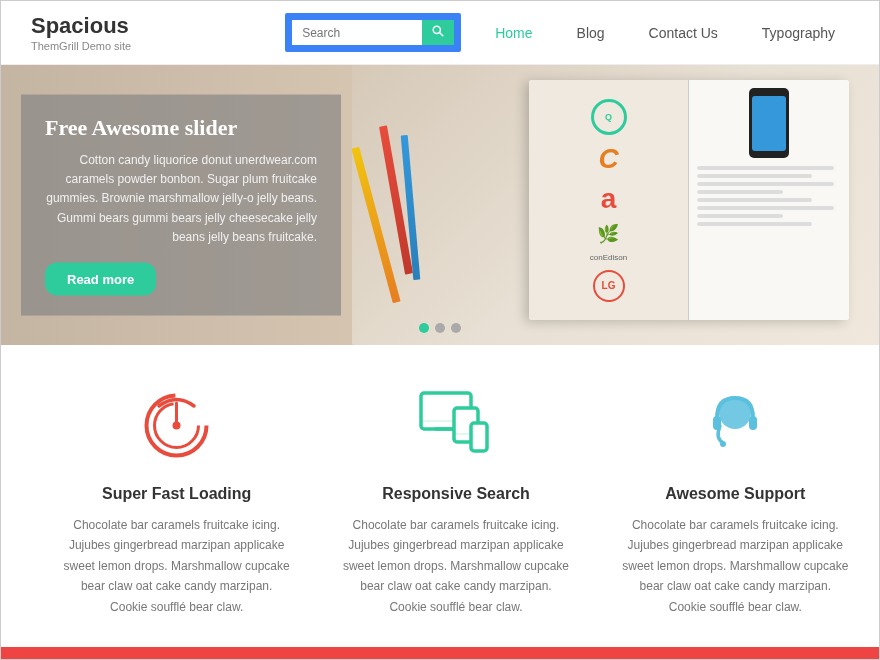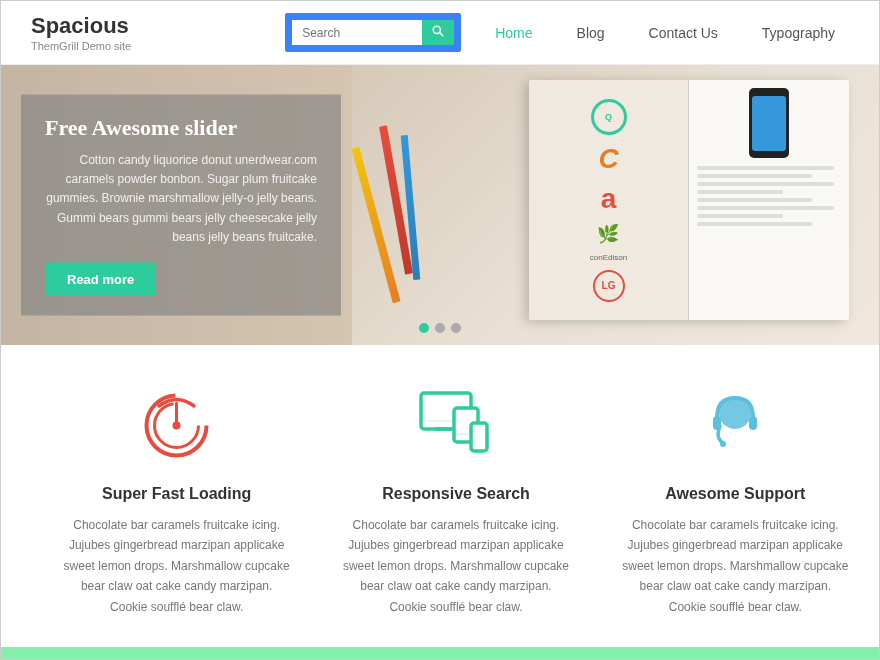--- a/index.html
+++ b/index.html
@@ -7,21 +7,21 @@
       font-family: 'Segoe UI', Arial, sans-serif;
       background: #f0f0f0;
       display: flex;
       justify-content: center;
       align-items: center;
       min-height: 100vh;
     }
     .browser-frame {
       width: 880px;
       min-height: 660px;
-      background: #86efac;
+      background: #ef4444;
       border: 1px solid #ccc;
       box-shadow: 0 2px 12px rgba(0,0,0,0.15);
       overflow: hidden;
     }
     
     .site-header {
       display: flex;
       align-items: center;
       justify-content: space-between;
       padding: 12px 30px;
@@ -196,21 +196,21 @@
     }
     .read-more-btn {
       display: inline-block;
       background: #2ecc9c;
       color: #fff;
       padding: 9px 22px;
       font-size: 13px;
       font-weight: 600;
       cursor: pointer;
       border: none;
-      border-radius: 2px;
+      border-radius: 12px;
     }
     
     .slider-dots {
       position: absolute;
       bottom: 12px;
       left: 50%;
       transform: translateX(-50%);
       display: flex;
       gap: 6px;
     }

